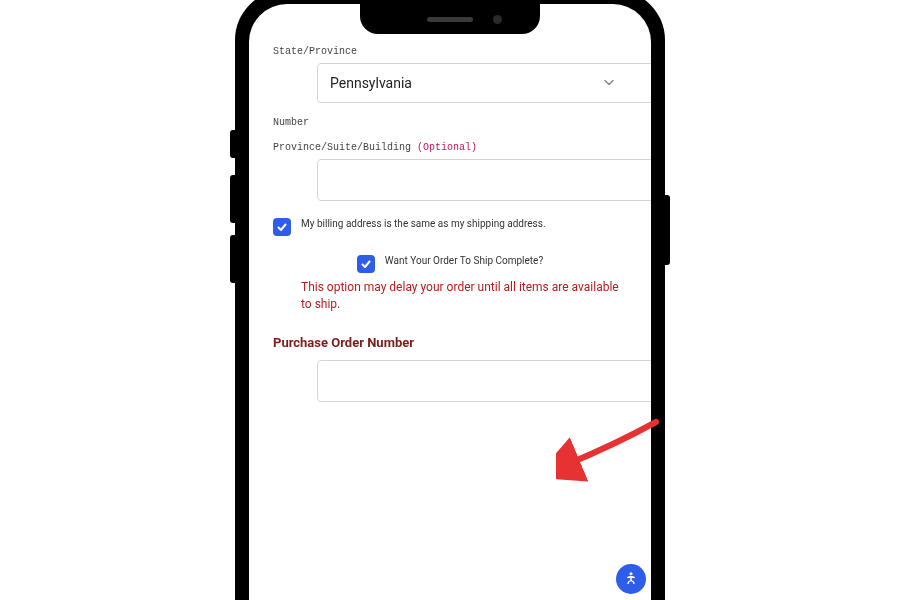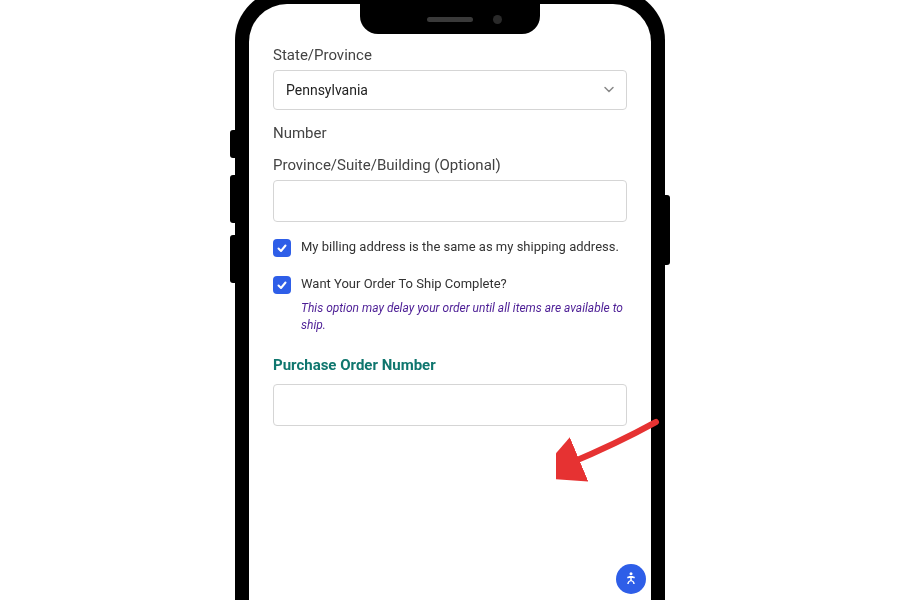--- a/index.html
+++ b/index.html
@@ -64,35 +64,37 @@
   .side-btn-l3 { position:absolute; left:-5px; top:245px; width:5px; height:48px; background:#000; border-radius:3px 0 0 3px;}
   .side-btn-r  { position:absolute; right:-5px; top:205px; width:5px; height:70px; background:#000; border-radius:0 3px 3px 0;}
 
   .screen {
     padding: 42px 24px 24px 24px;
     height: 100%;
     overflow: hidden;
   }
   .field { margin-bottom: 14px; }
   .label {
-    font-size: 15px;
+    font-size: 10px;
     color: #444;
     margin-bottom: 6px;
     display: block;
-  }
-  .optional { color: #404040; }
+    font-family: Liberation Mono, monospace;
+  }
+  .optional { color: #be185d; }
   .input {
     width: 100%;
     border: 1px solid #d5d5d5;
     border-radius: 4px;
     padding: 11px 12px;
     font-size: 14px;
     color: #222;
     background: #fff;
     outline: none;
+    margin-left: 44px;
   }
   .input.empty { min-height: 42px; }
   .select { position: relative; }
   .select .chev {
     position: absolute;
     right: 12px;
     top: 50%;
     transform: translateY(-50%);
     pointer-events: none;
   }
@@ -108,26 +110,26 @@
     flex-shrink: 0;
     width: 18px;
     height: 18px;
     background: #2e5ee8;
     border-radius: 4px;
     display: flex;
     align-items: center;
     justify-content: center;
     margin-top: 1px;
   }
-  .check-text { font-size: 13px; color: #333; line-height: 1.4; }
-  .check-note { font-size: 12px; color: #4c1d95; font-style: italic; margin-left: 28px; line-height: 1.4; margin-top: 2px; }
+  .check-text { font-size: 10px; color: #333; line-height: 1.4; }
+  .check-note { font-size: 12px; color: #b91c1c; margin-left: 28px; line-height: 1.4; margin-top: 2px; }
   .section-title {
-    font-size: 15px;
+    font-size: 13px;
     font-weight: 700;
-    color: #0f766e;
+    color: #7f1d1d;
     margin-top: 22px;
     margin-bottom: 10px;
   }
 
   
   .access-badge {
     position: absolute;
     right: 5px;
     bottom: 82px;
     width: 30px;
@@ -193,21 +195,21 @@
 
       <div class="check-row">
         <div class="checkbox">
           <svg width="12" height="12" viewBox="0 0 12 12">
               <path d="M2.5 6.5 L5 9 L9.5 3.5" stroke="#fff" stroke-width="2" fill="none" stroke-linecap="round" stroke-linejoin="round"></path>
             </svg>
         </div>
         <div class="check-text">My billing address is the same as my shipping address.</div>
       </div>
 
-      <div class="check-row" style="margin-top:18px;">
+      <div class="check-row" style="margin-top:18px;justify-content:center;">
         <div class="checkbox">
           <svg width="12" height="12" viewBox="0 0 12 12">
               <path d="M2.5 6.5 L5 9 L9.5 3.5" stroke="#fff" stroke-width="2" fill="none" stroke-linecap="round" stroke-linejoin="round"></path>
             </svg>
         </div>
         <div class="check-text">Want Your Order To Ship Complete?</div>
       </div>
       <div class="check-note">This option may delay your order until all items are available to ship.</div>
 
       <div class="section-title">Purchase Order Number</div>

